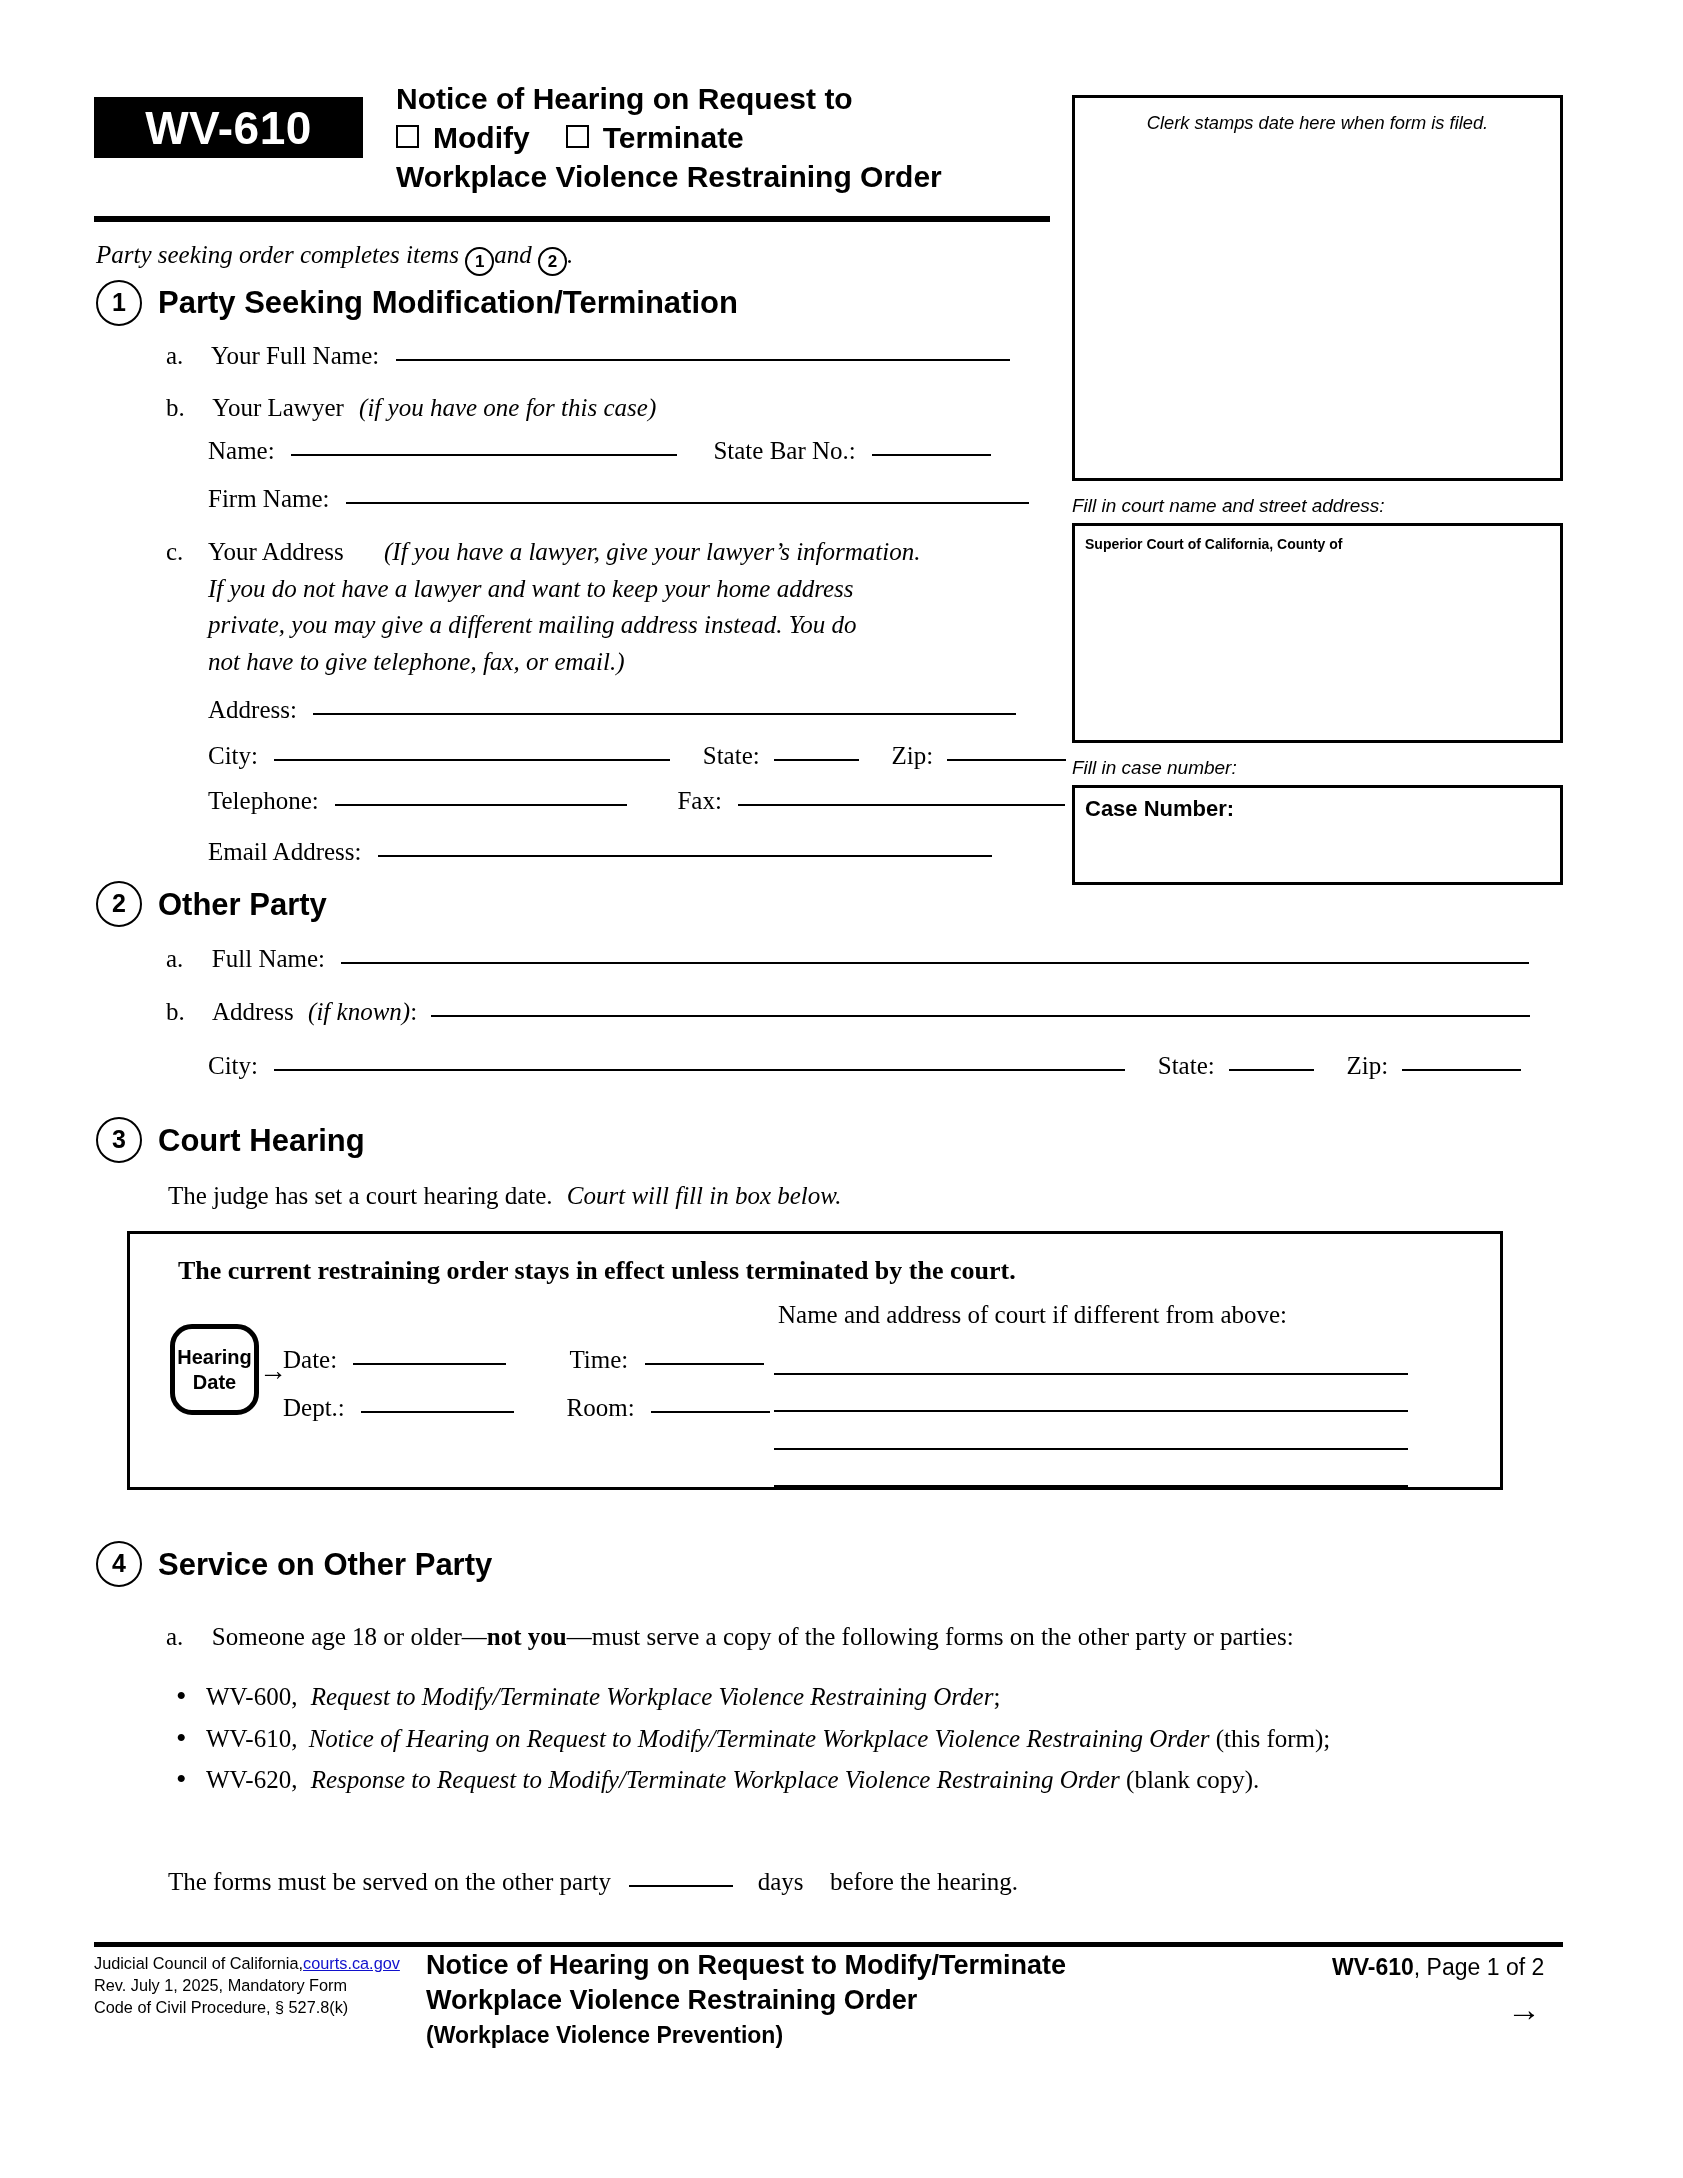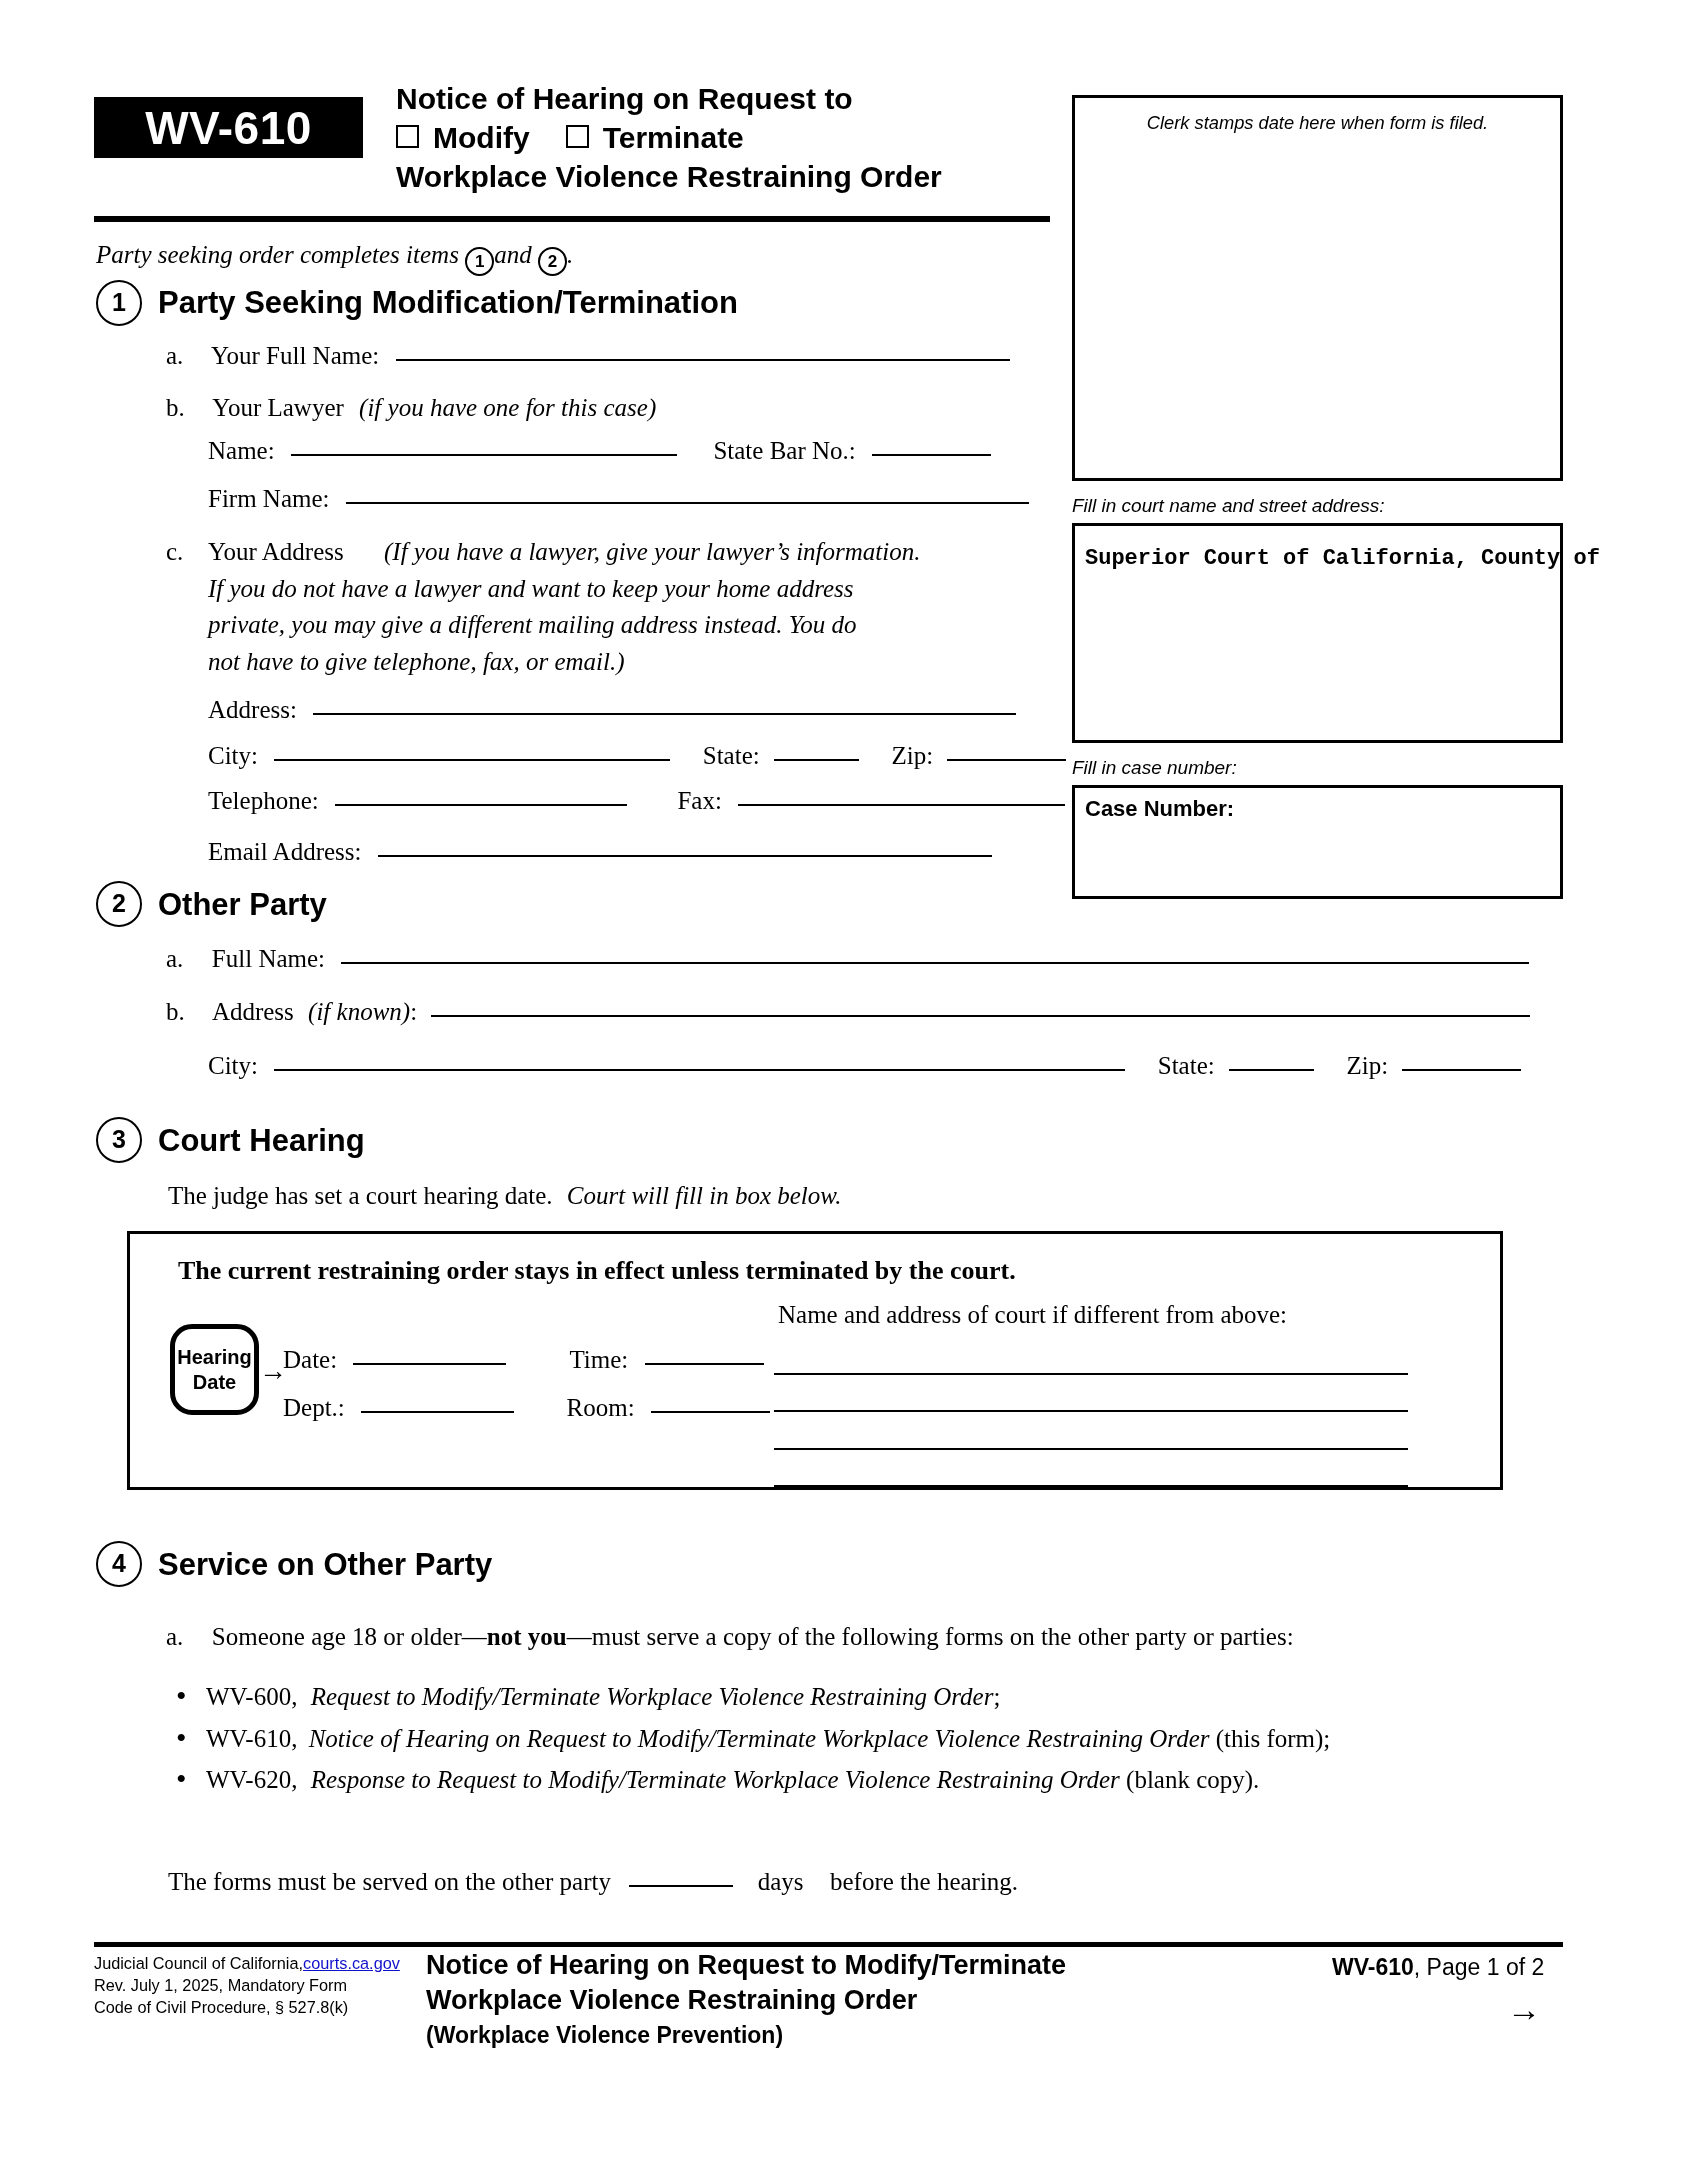--- a/index.html
+++ b/index.html
@@ -116,40 +116,40 @@
   .courtbox {
     position: absolute;
     left: 1072px;
     top: 523px;
     width: 491px;
     height: 220px;
     border: 3px solid #000;
     box-sizing: border-box;
   }
   .courtbox-text {
-    font-family: Liberation Mono, monospace;
-    font-weight: bold;
-    font-size: 22px;
-    padding: 20px 0 0 10px;
+    font-family: Liberation Sans, sans-serif;
+    font-weight: bold;
+    font-size: 14px;
+    padding: 10px 0 0 10px;
     white-space: nowrap;
   }
   .case-caption {
     position: absolute;
     left: 1072px;
     top: 757px;
     font-family: "Liberation Sans", sans-serif;
     font-style: italic;
     font-size: 19px;
   }
   .casebox {
     position: absolute;
     left: 1072px;
     top: 785px;
     width: 491px;
-    height: 114px;
+    height: 100px;
     border: 3px solid #000;
     box-sizing: border-box;
   }
   .casebox-text {
     font-family: "Liberation Sans", sans-serif;
     font-weight: bold;
     font-size: 22px;
     padding: 8px 0 0 10px;
   }
 

